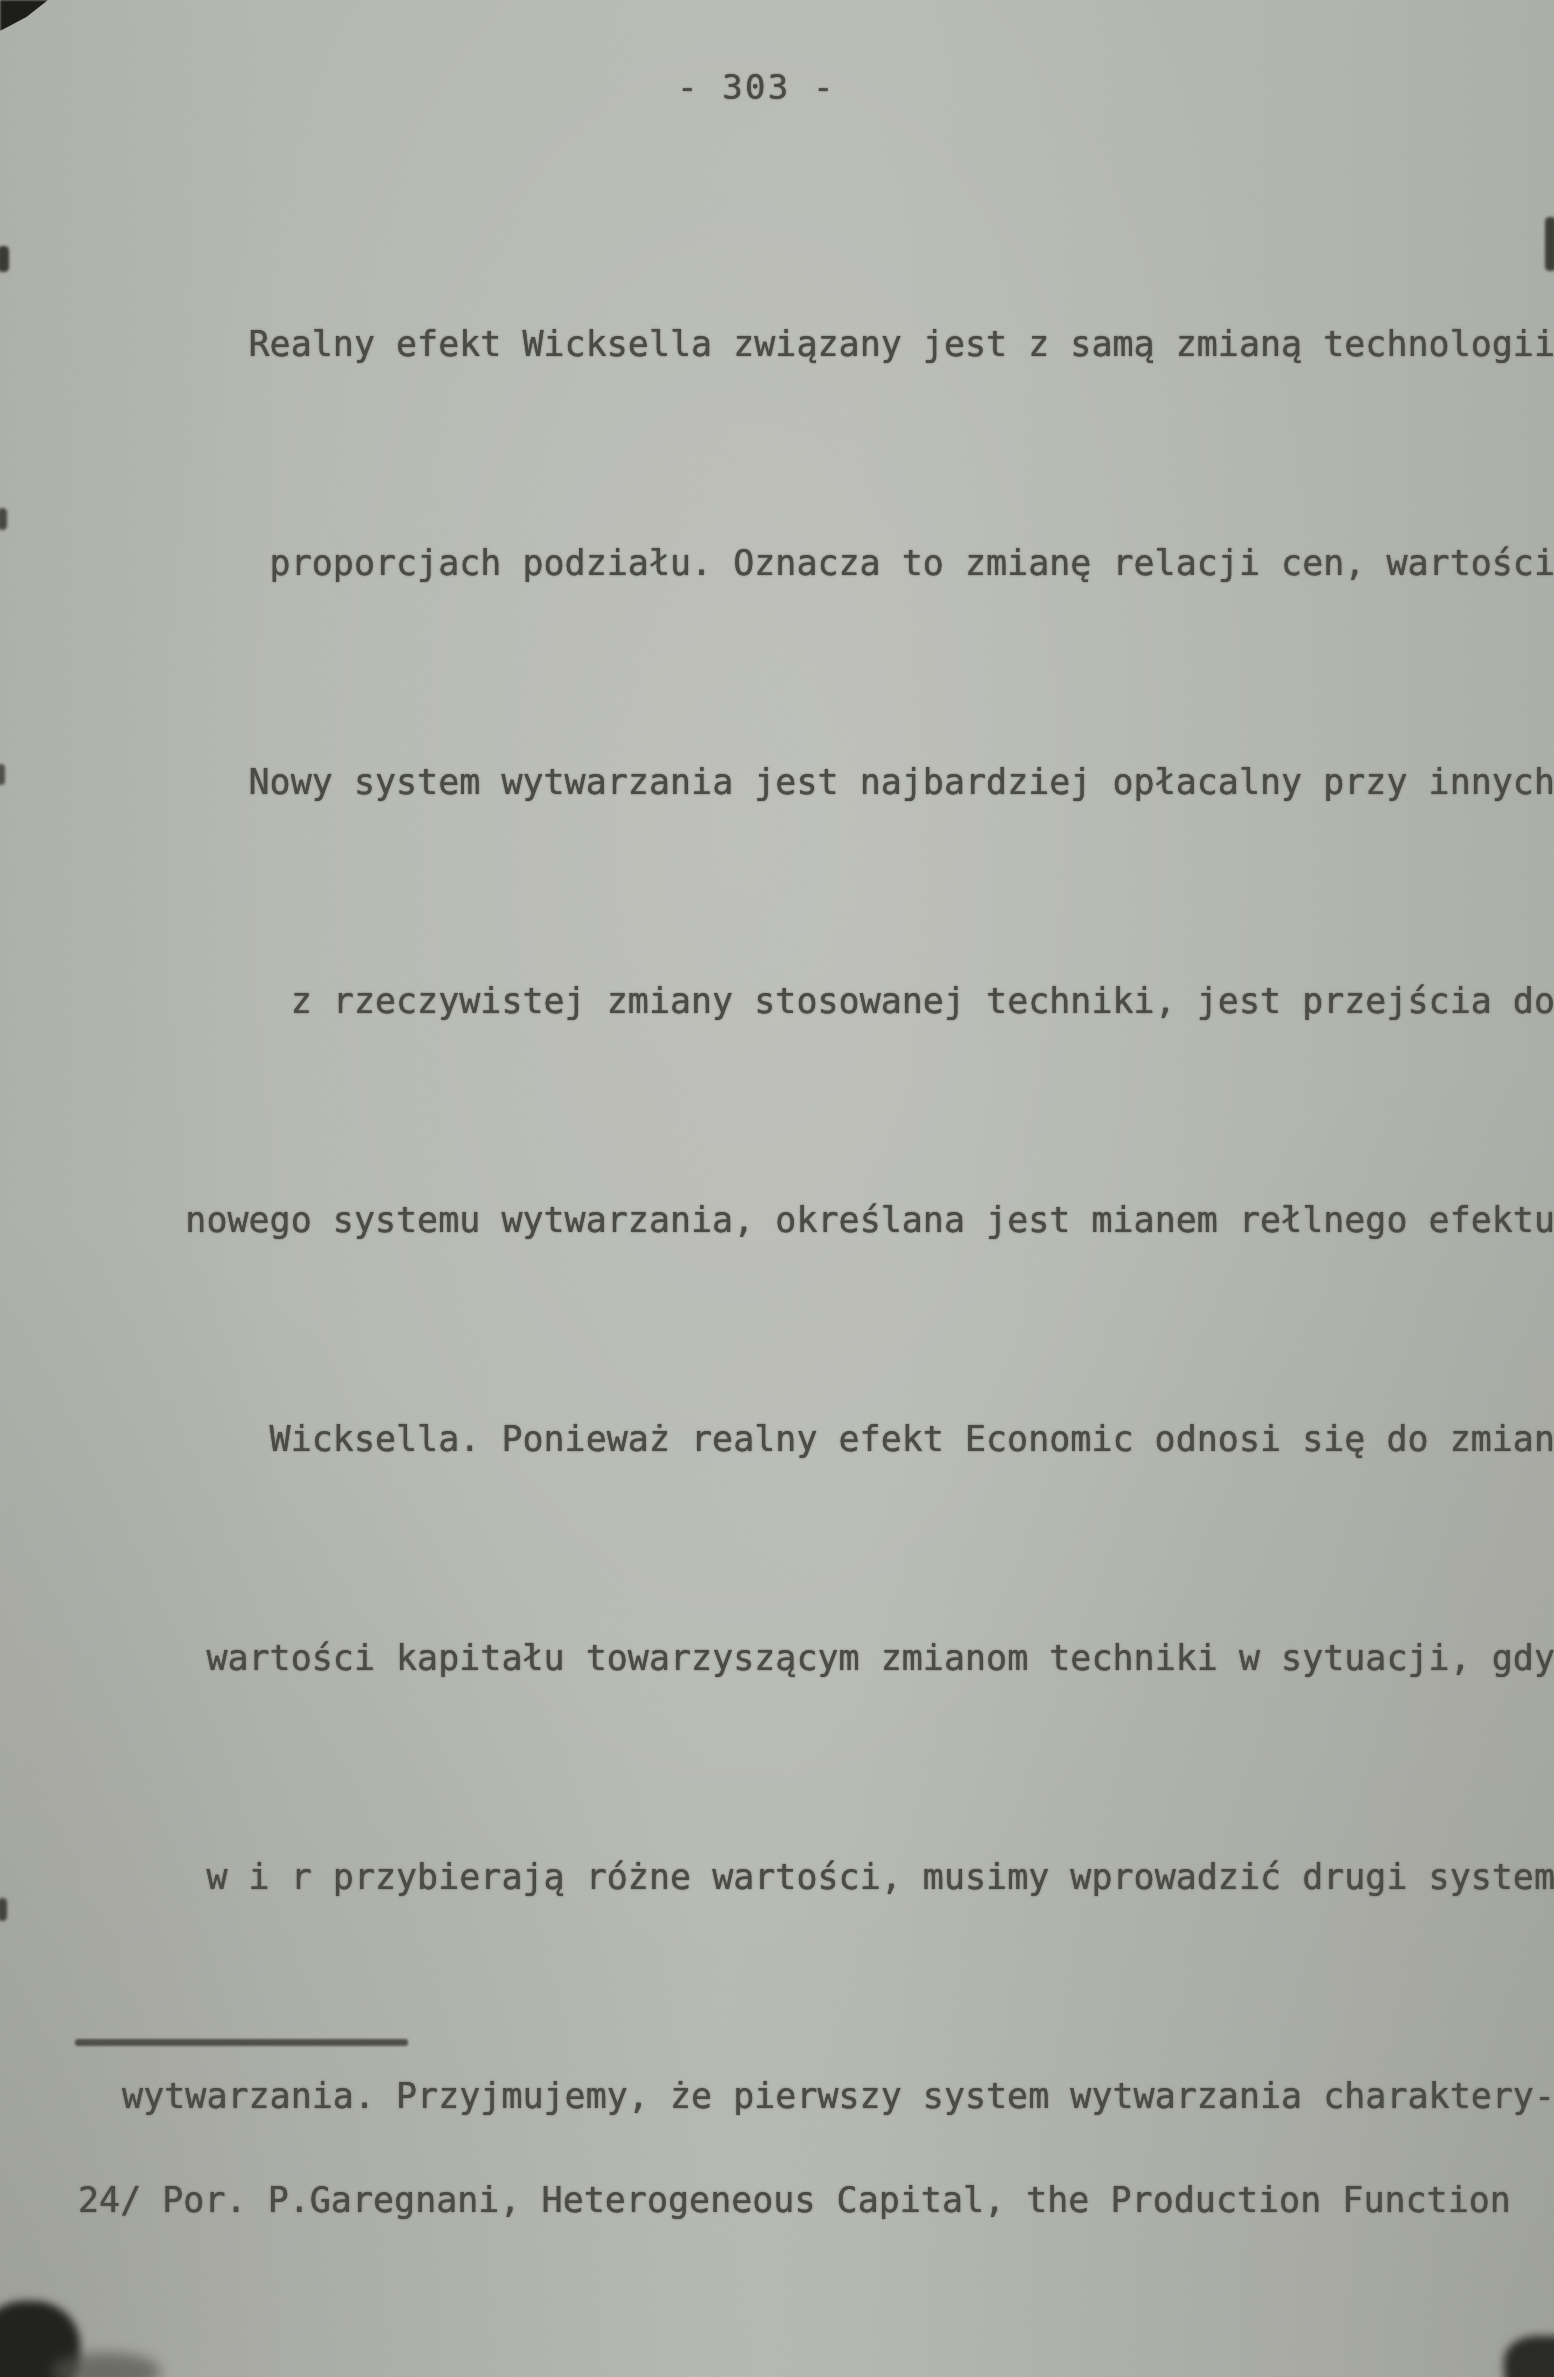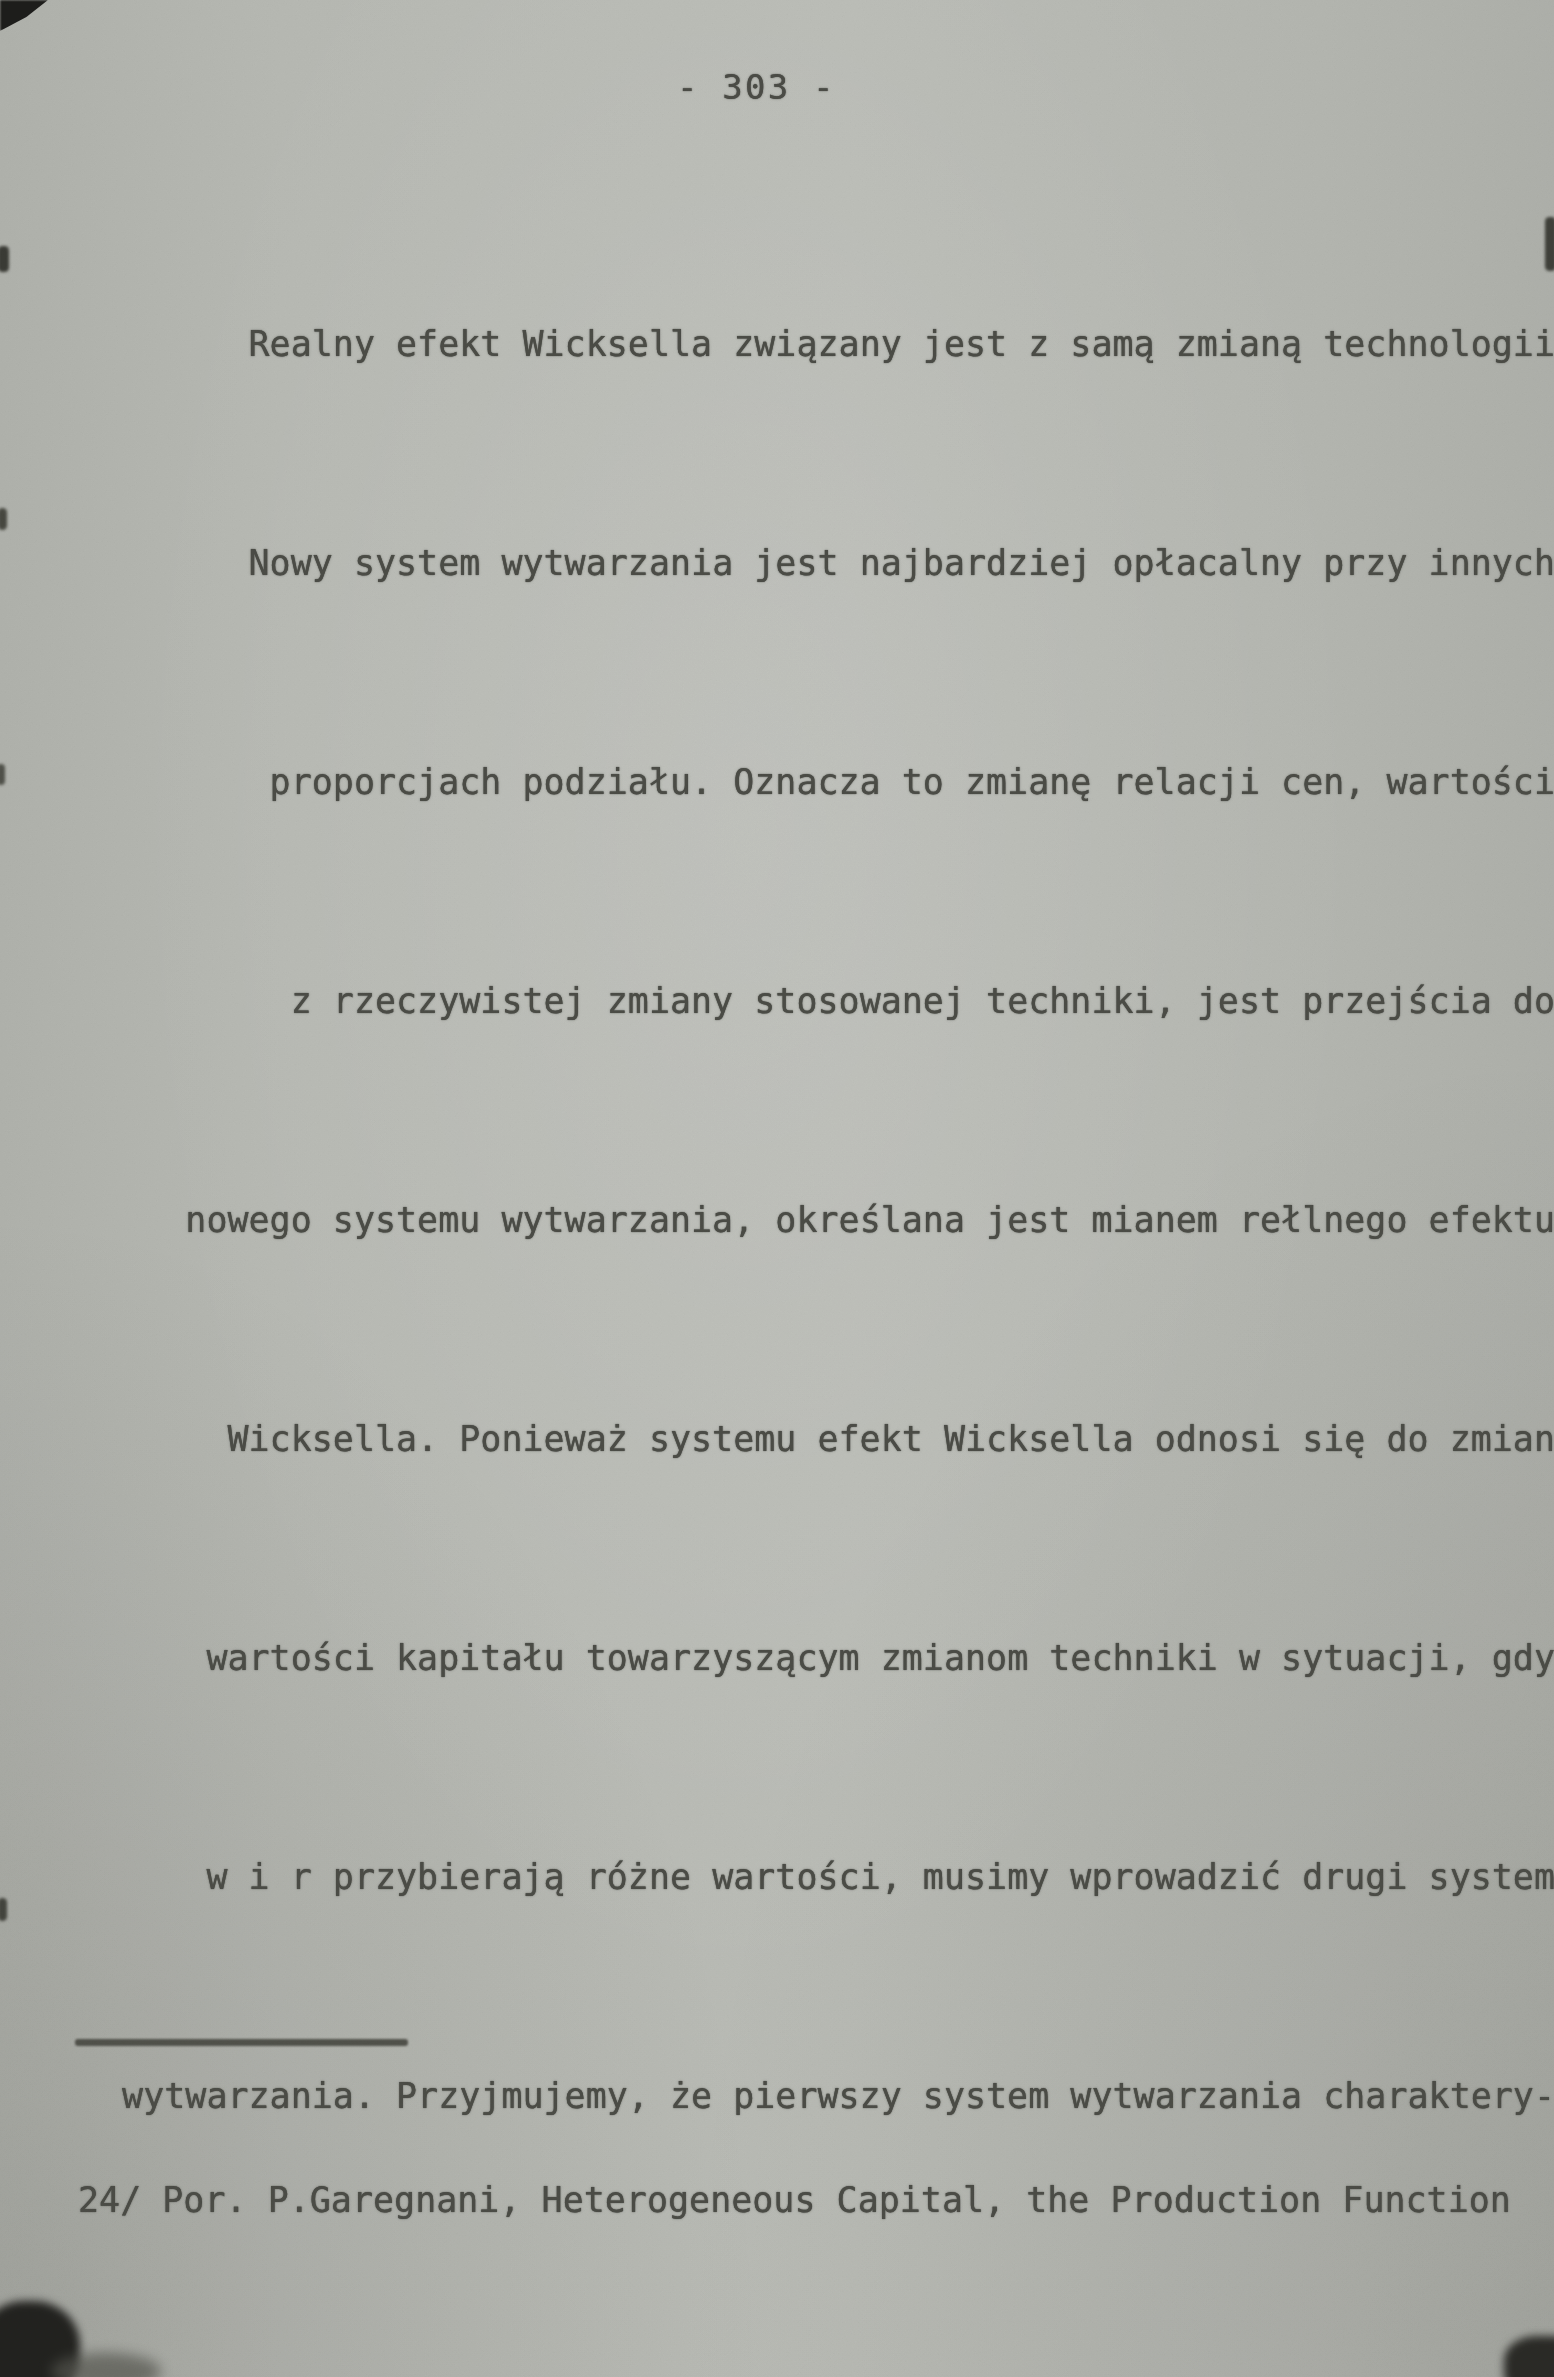--- a/index.html
+++ b/index.html
@@ -54,25 +54,25 @@
 </style>
 </head>
 <body>
 
 <div class="page">
 
   <div class="pageno typed">- 303 -</div>
 
   <div class="bodytext">
     <div class="line indent typed">Realny efekt Wicksella związany jest z samą zmianą technologii</div>
+    <div class="line typed">proporcjach podziału. Oznacza to zmianę relacji cen, wartości</div>
     <div class="line typed">Nowy system wytwarzania jest najbardziej opłacalny przy innych</div>
-    <div class="line typed">proporcjach podziału. Oznacza to zmianę relacji cen, wartości</div>
     <div class="line typed">z rzeczywistej zmiany stosowanej techniki, jest przejścia do</div>
     <div class="line typed">nowego systemu wytwarzania, określana jest mianem rełlnego efektu</div>
-    <div class="line typed">Wicksella. Ponieważ systemu efekt Wicksella odnosi się do zmian</div>
+    <div class="line typed">Wicksella. Ponieważ realny efekt Economic odnosi się do zmian</div>
     <div class="line typed">wartości kapitału towarzyszącym zmianom techniki w sytuacji, gdy</div>
     <div class="line typed">w i r przybierają różne wartości, musimy wprowadzić drugi system</div>
     <div class="line typed">wytwarzania. Przyjmujemy, że pierwszy system wytwarzania charaktery-</div>
     
     
     
     
     
     
     

